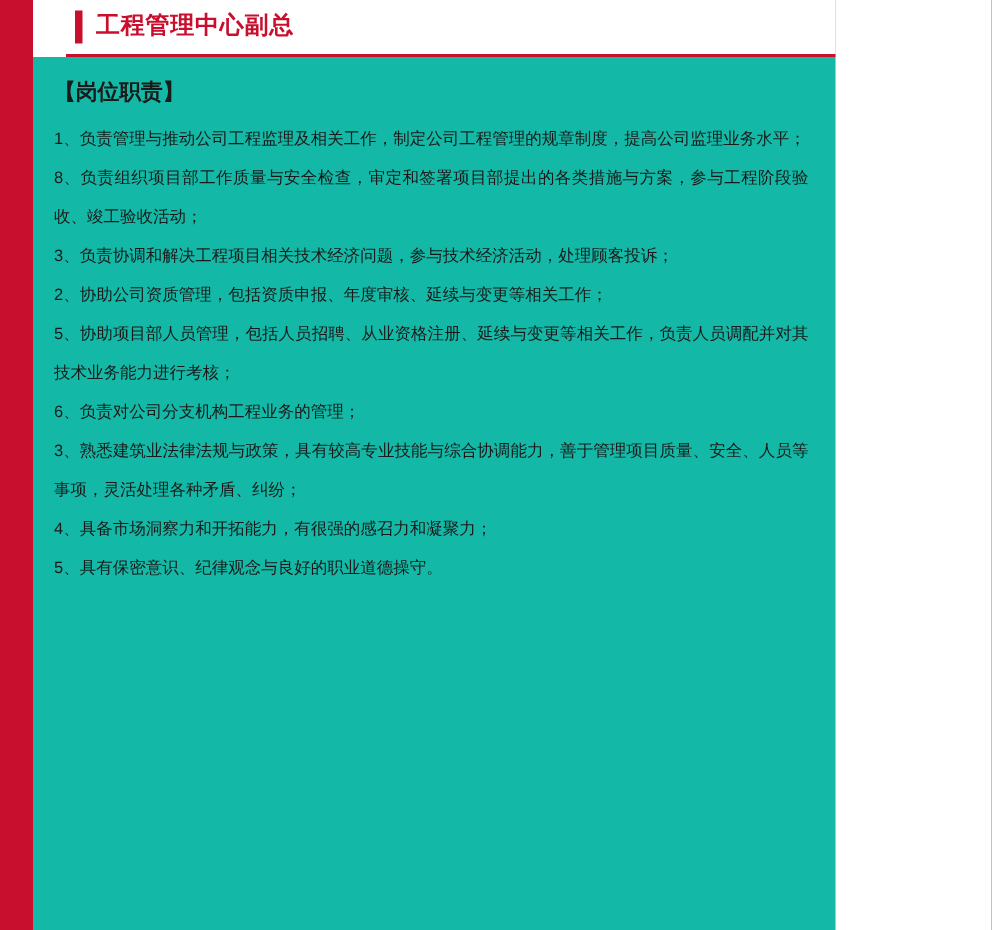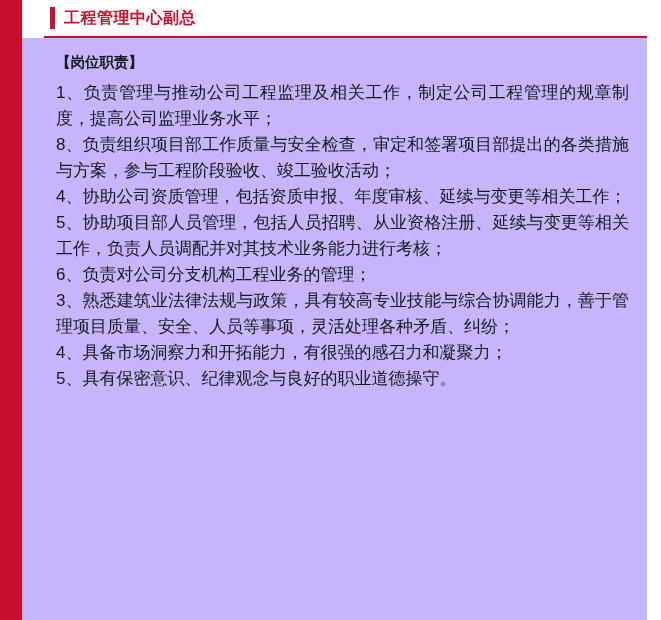--- a/index.html
+++ b/index.html
@@ -8,23 +8,23 @@
   }
   body {
     width: 661px;
     height: 620px;
     background: #ffffff;
     font-family: "Liberation Sans", sans-serif;
     overflow: hidden;
   }
   .page {
     position: relative;
-    width: 647px;
+    width: 557px;
     height: 620px;
-    background: #c4b5fd;
+    background: #14b8a6;
     box-sizing: border-box;
   }
   
   .left-bar {
     position: absolute;
     left: 0;
     top: 0;
     width: 22px;
     height: 620px;
     background: #c8102e;
@@ -64,36 +64,36 @@
     height: 2px;
     background: #c8102e;
   }
   
   .content {
     position: absolute;
     left: 22px;
     top: 38px;
     right: 0;
     bottom: 0;
-    padding: 12px 18px 0 34px;
+    padding: 12px 18px 0 14px;
     box-sizing: border-box;
     overflow: hidden;
   }
   .section-title {
     font-size: 14.5px;
     font-weight: bold;
     color: #1a1a1a;
     margin: 0 0 6px 0;
     line-height: 24px;
   }
   .section-title.spaced {
     margin-top: 24px;
   }
   .para {
-    font-size: 17px;
+    font-size: 11px;
     color: #1a1a1a;
     line-height: 26px;
     margin: 0;
     text-align: justify;
     text-justify: inter-ideograph;
   }
 </style>
 </head>
 <body>
 
@@ -105,21 +105,22 @@
     <div class="header-accent"></div>
     <div class="header-title">工程管理中心副总</div>
     <div class="header-rule"></div>
   </div>
 
   <div class="content">
 
     <div class="section-title">【岗位职责】</div>
     <p class="para">1、负责管理与推动公司工程监理及相关工作，制定公司工程管理的规章制度，提高公司监理业务水平；</p>
     <p class="para">8、负责组织项目部工作质量与安全检查，审定和签署项目部提出的各类措施与方案，参与工程阶段验收、竣工验收活动；</p>
-    <p class="para">4、协助公司资质管理，包括资质申报、年度审核、延续与变更等相关工作；</p>
+    <p class="para">3、负责协调和解决工程项目相关技术经济问题，参与技术经济活动，处理顾客投诉；</p>
+    <p class="para">2、协助公司资质管理，包括资质申报、年度审核、延续与变更等相关工作；</p>
     <p class="para">5、协助项目部人员管理，包括人员招聘、从业资格注册、延续与变更等相关工作，负责人员调配并对其技术业务能力进行考核；</p>
     <p class="para">6、负责对公司分支机构工程业务的管理；</p>
 
     <p class="para">3、熟悉建筑业法律法规与政策，具有较高专业技能与综合协调能力，善于管理项目质量、安全、人员等事项，灵活处理各种矛盾、纠纷；</p>
     <p class="para">4、具备市场洞察力和开拓能力，有很强的感召力和凝聚力；</p>
     <p class="para">5、具有保密意识、纪律观念与良好的职业道德操守。</p>
 
   </div>
 </div>
 

